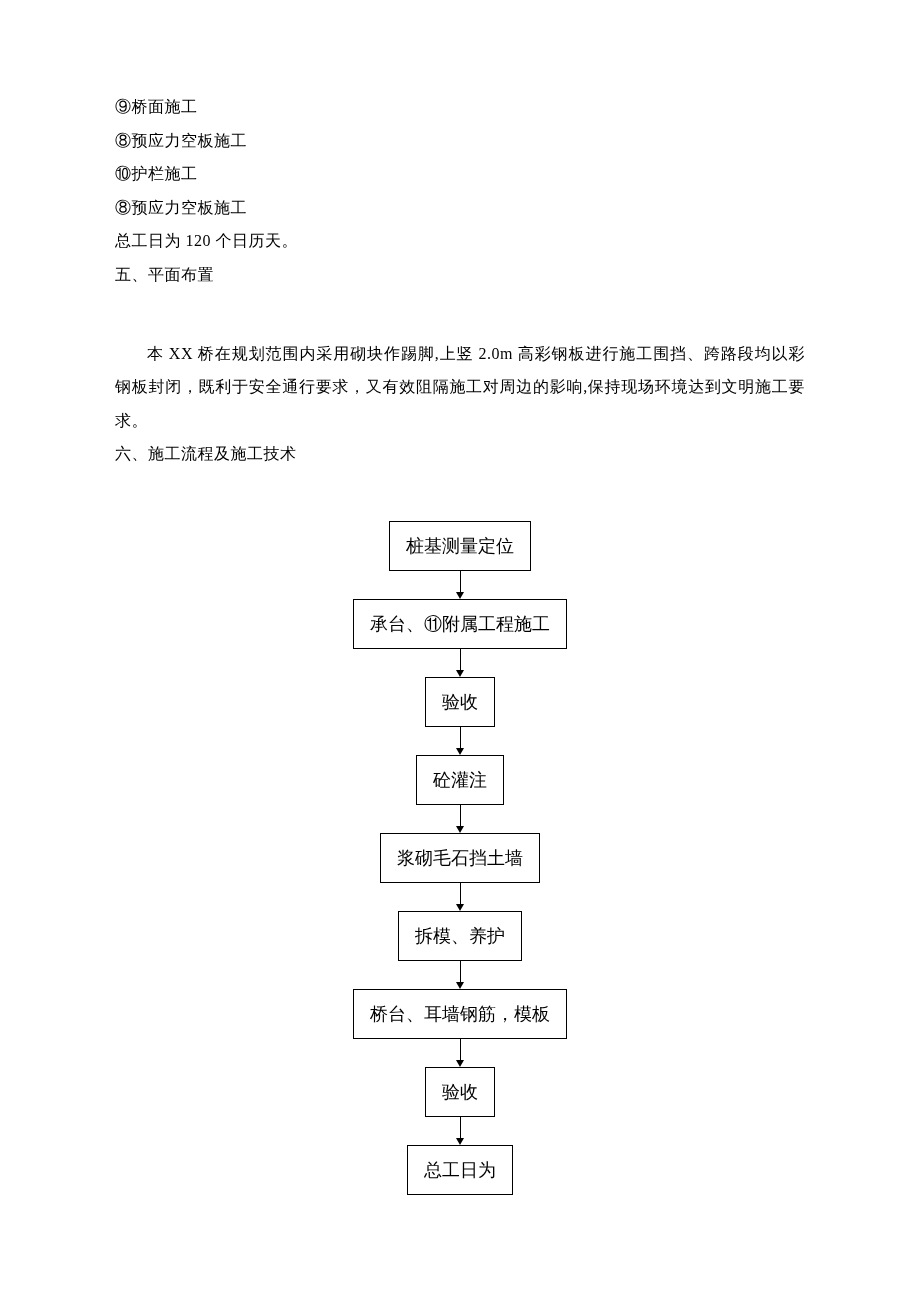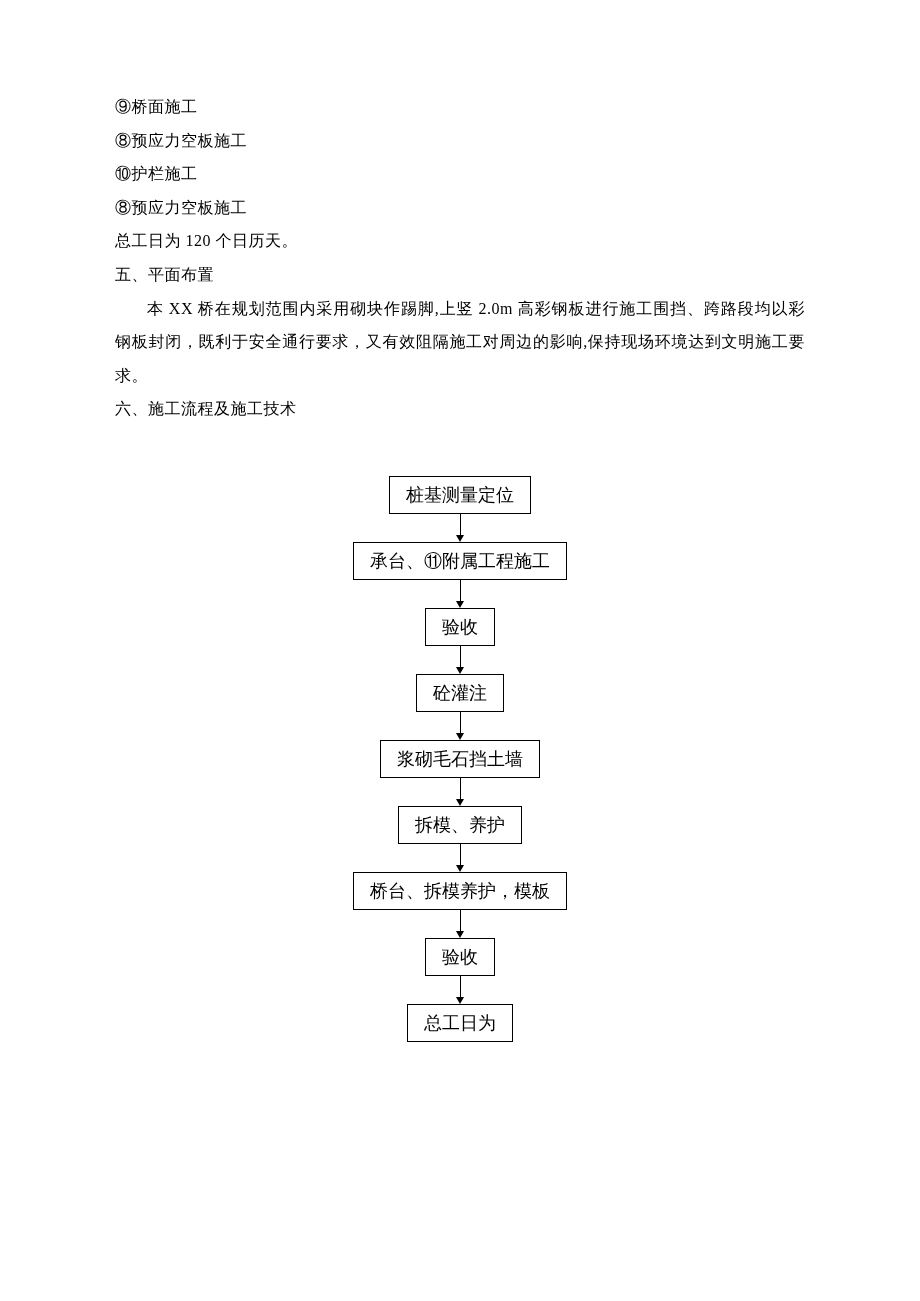--- a/index.html
+++ b/index.html
@@ -13,30 +13,31 @@
     padding: 90px 115px 60px 115px;
     color: #000;
   }
   .line {
     font-size: 16px;
     line-height: 2.1;
     letter-spacing: 0.5px;
   }
   .indent {
     text-indent: 2em;
+    margin-top: 45px;
   }
   .flowchart {
     margin-top: 50px;
     display: flex;
     flex-direction: column;
     align-items: center;
   }
   .fbox {
     border: 1px solid #000;
-    padding: 6px 16px;
+    padding: 12px 16px;
     font-size: 18px;
     font-family: "SimSun", "宋体", serif;
     background: #fff;
     text-align: center;
     white-space: nowrap;
   }
   .arrow {
     width: 1px;
     position: relative;
     display: flex;
@@ -102,21 +103,21 @@
       <div class="arrow-line"></div>
       <div class="arrow-head"></div>
     </div>
 
   <div class="fbox">拆模、养护</div>
   <div class="arrow">
       <div class="arrow-line"></div>
       <div class="arrow-head"></div>
     </div>
 
-  <div class="fbox">桥台、拆模养护，模板</div>
+  <div class="fbox">桥台、耳墙钢筋，模板</div>
   <div class="arrow">
       <div class="arrow-line"></div>
       <div class="arrow-head"></div>
     </div>
 
   <div class="fbox">验收</div>
   <div class="arrow">
       <div class="arrow-line"></div>
       <div class="arrow-head"></div>
     </div>

